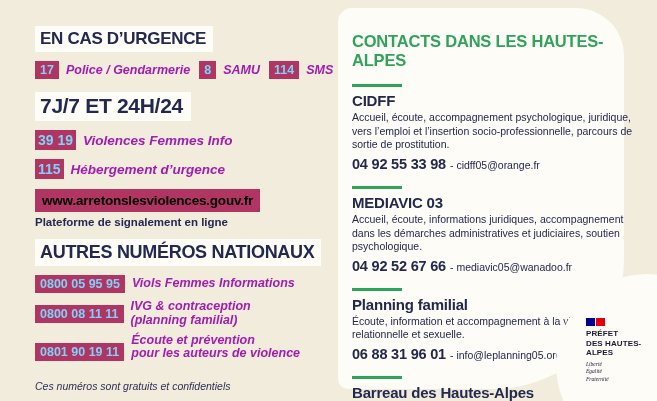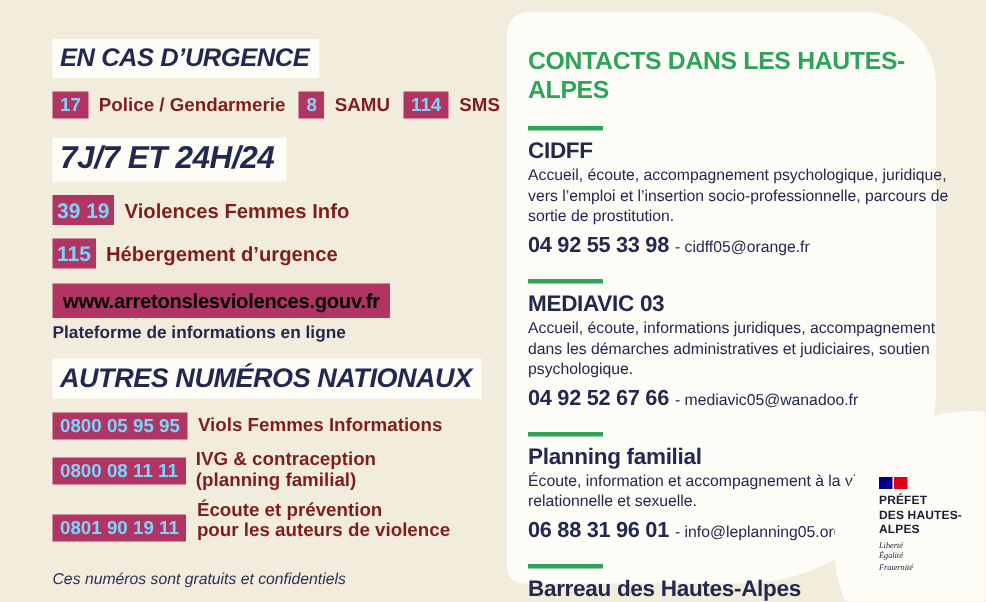--- a/index.html
+++ b/index.html
@@ -4,29 +4,29 @@
 <style>
   html,body{margin:0;padding:0;}
   body{
     width:657px;height:401px;position:relative;overflow:hidden;
     background:#f2ecdc;
     font-family:"Liberation Sans","DejaVu Sans",sans-serif;
     -webkit-font-smoothing:antialiased;
   }
   
   .left-col{position:absolute;left:35px;top:26px;width:300px;color:#23284f;}
-  .hl{display:inline-block;background:#fdfcf7;color:#23284f;font-weight:700;letter-spacing:-0.3px;font-style:italic;}
+  .hl{display:inline-block;background:#fdfcf7;color:#23284f;font-weight:700;letter-spacing:-0.3px;}
   .h-urgence{font-size:17px;padding:3px 7px 3px 5px;}
   .h-247{font-size:21px;padding:2px 8px 3px 5px;margin-top:13px;}
   .h-autres{font-size:18px;padding:3px 7px 3px 5px;margin-top:11px;}
   .num-row{display:flex;align-items:center;margin-top:9px;}
   .badge{background:#b03562;color:#7dd3fc;font-weight:700;padding:2px 5px;white-space:nowrap;}
   .badge-sm{font-size:12.5px;}
   .badge-md{font-size:14px;padding:2px 3px;}
-  .lbl{font-weight:700;color:#7f1d1d;margin-left:7px;white-space:nowrap;}
+  .lbl{font-weight:700;color:#a21caf;margin-left:7px;white-space:nowrap;font-style:italic;}
   .lbl-sm{font-size:12.5px;margin-right:9px;}
   .lbl-md{font-size:13.5px;}
   .lbl-2l{font-size:12.5px;line-height:1.1;}
   .web-banner{display:inline-block;background:#b03562;color:#000000;font-weight:700;font-size:13.5px;
     padding:4px 7px;margin-top:10px;letter-spacing:-0.2px;}
   .web-caption{font-size:11.5px;font-weight:700;margin-top:4px;color:#23284f;}
   .footnote{font-size:10.5px;font-style:italic;color:#2a2f55;margin-top:19px;}
   
   .right-panel{
     position:absolute;left:338px;top:8px;width:286px;height:381px;
@@ -71,21 +71,21 @@
   <div class="num-row">
     <span class="badge badge-md">39 19</span>
     <span class="lbl lbl-md">Violences Femmes Info</span>
   </div>
   <div class="num-row">
     <span class="badge badge-md">115</span>
     <span class="lbl lbl-md">Hébergement d’urgence</span>
   </div>
 
   <div><span class="web-banner">www.arretonslesviolences.gouv.fr</span></div>
-  <div class="web-caption">Plateforme de informations en ligne</div>
+  <div class="web-caption">Plateforme de signalement en ligne</div>
 
   <div><span class="hl h-autres">AUTRES NUMÉROS NATIONAUX</span></div>
 
   <div class="num-row">
     <span class="badge badge-sm">0800 05 95 95</span>
     <span class="lbl lbl-2l">
       <span>Viols Femmes Informations</span>
     </span>
   </div>
   <div class="num-row" style="margin-top:7px;">

